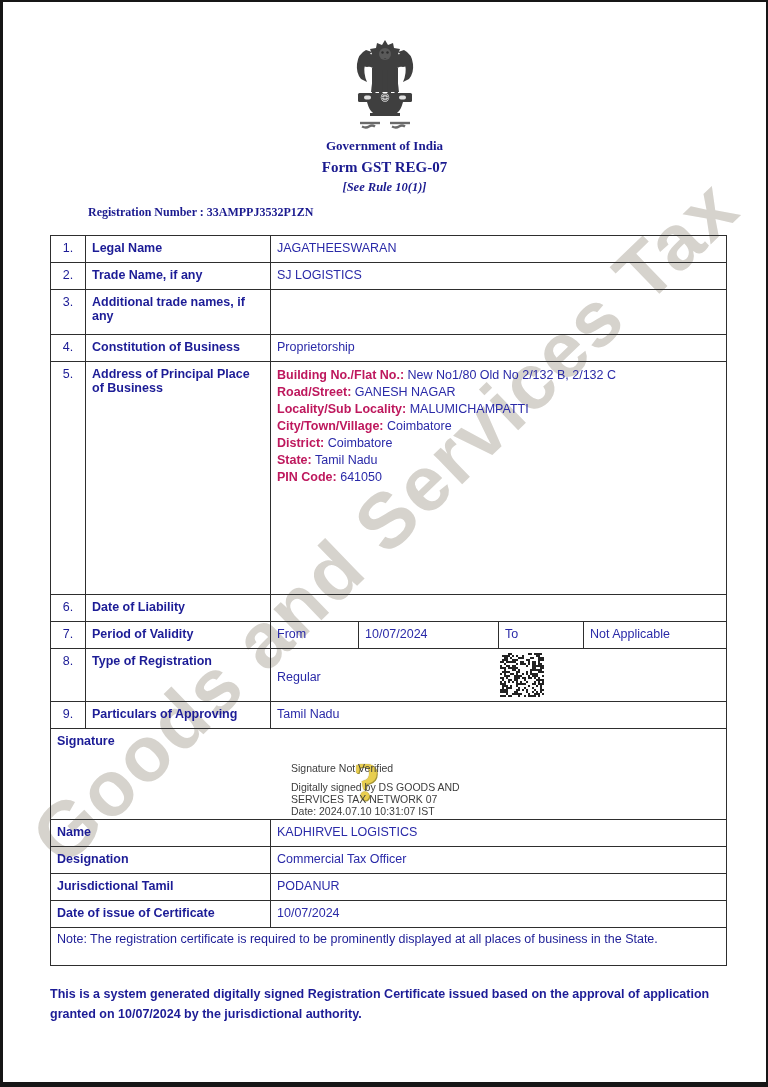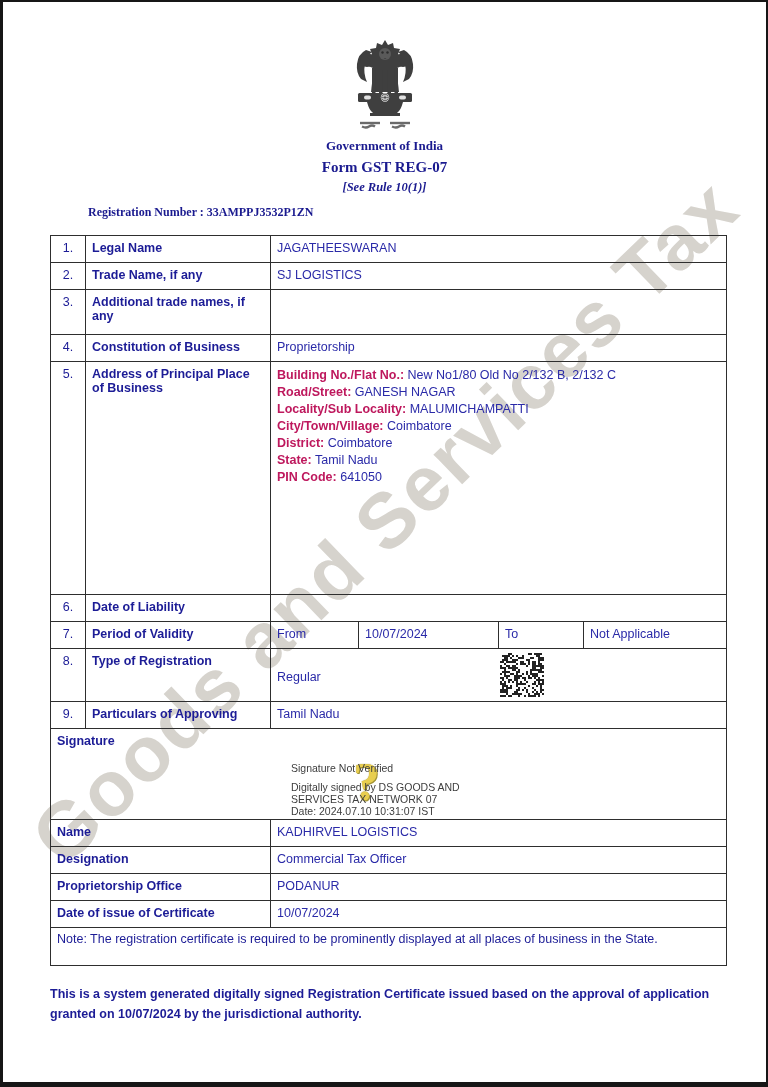--- a/index.html
+++ b/index.html
@@ -472,21 +472,21 @@
       </tr>
       <tr class="h26">
         <td class="lbl" colspan="2">Name</td>
         <td class="val" colspan="4">KADHIRVEL LOGISTICS</td>
       </tr>
       <tr class="h26">
         <td class="lbl" colspan="2">Designation</td>
         <td class="val" colspan="4">Commercial Tax Officer</td>
       </tr>
       <tr class="h26">
-        <td class="lbl" colspan="2">Proprietorship Office</td>
+        <td class="lbl" colspan="2">Jurisdictional Tamil</td>
         <td class="val" colspan="4">PODANUR</td>
       </tr>
       <tr class="h26">
         <td class="lbl" colspan="2">Date of issue of Certificate</td>
         <td class="val" colspan="4">10/07/2024</td>
       </tr>
       <tr>
         <td class="note-cell" colspan="6">Note: The registration certificate is required to be prominently displayed at all places of business in the State.</td>
       </tr>
     </tbody>

